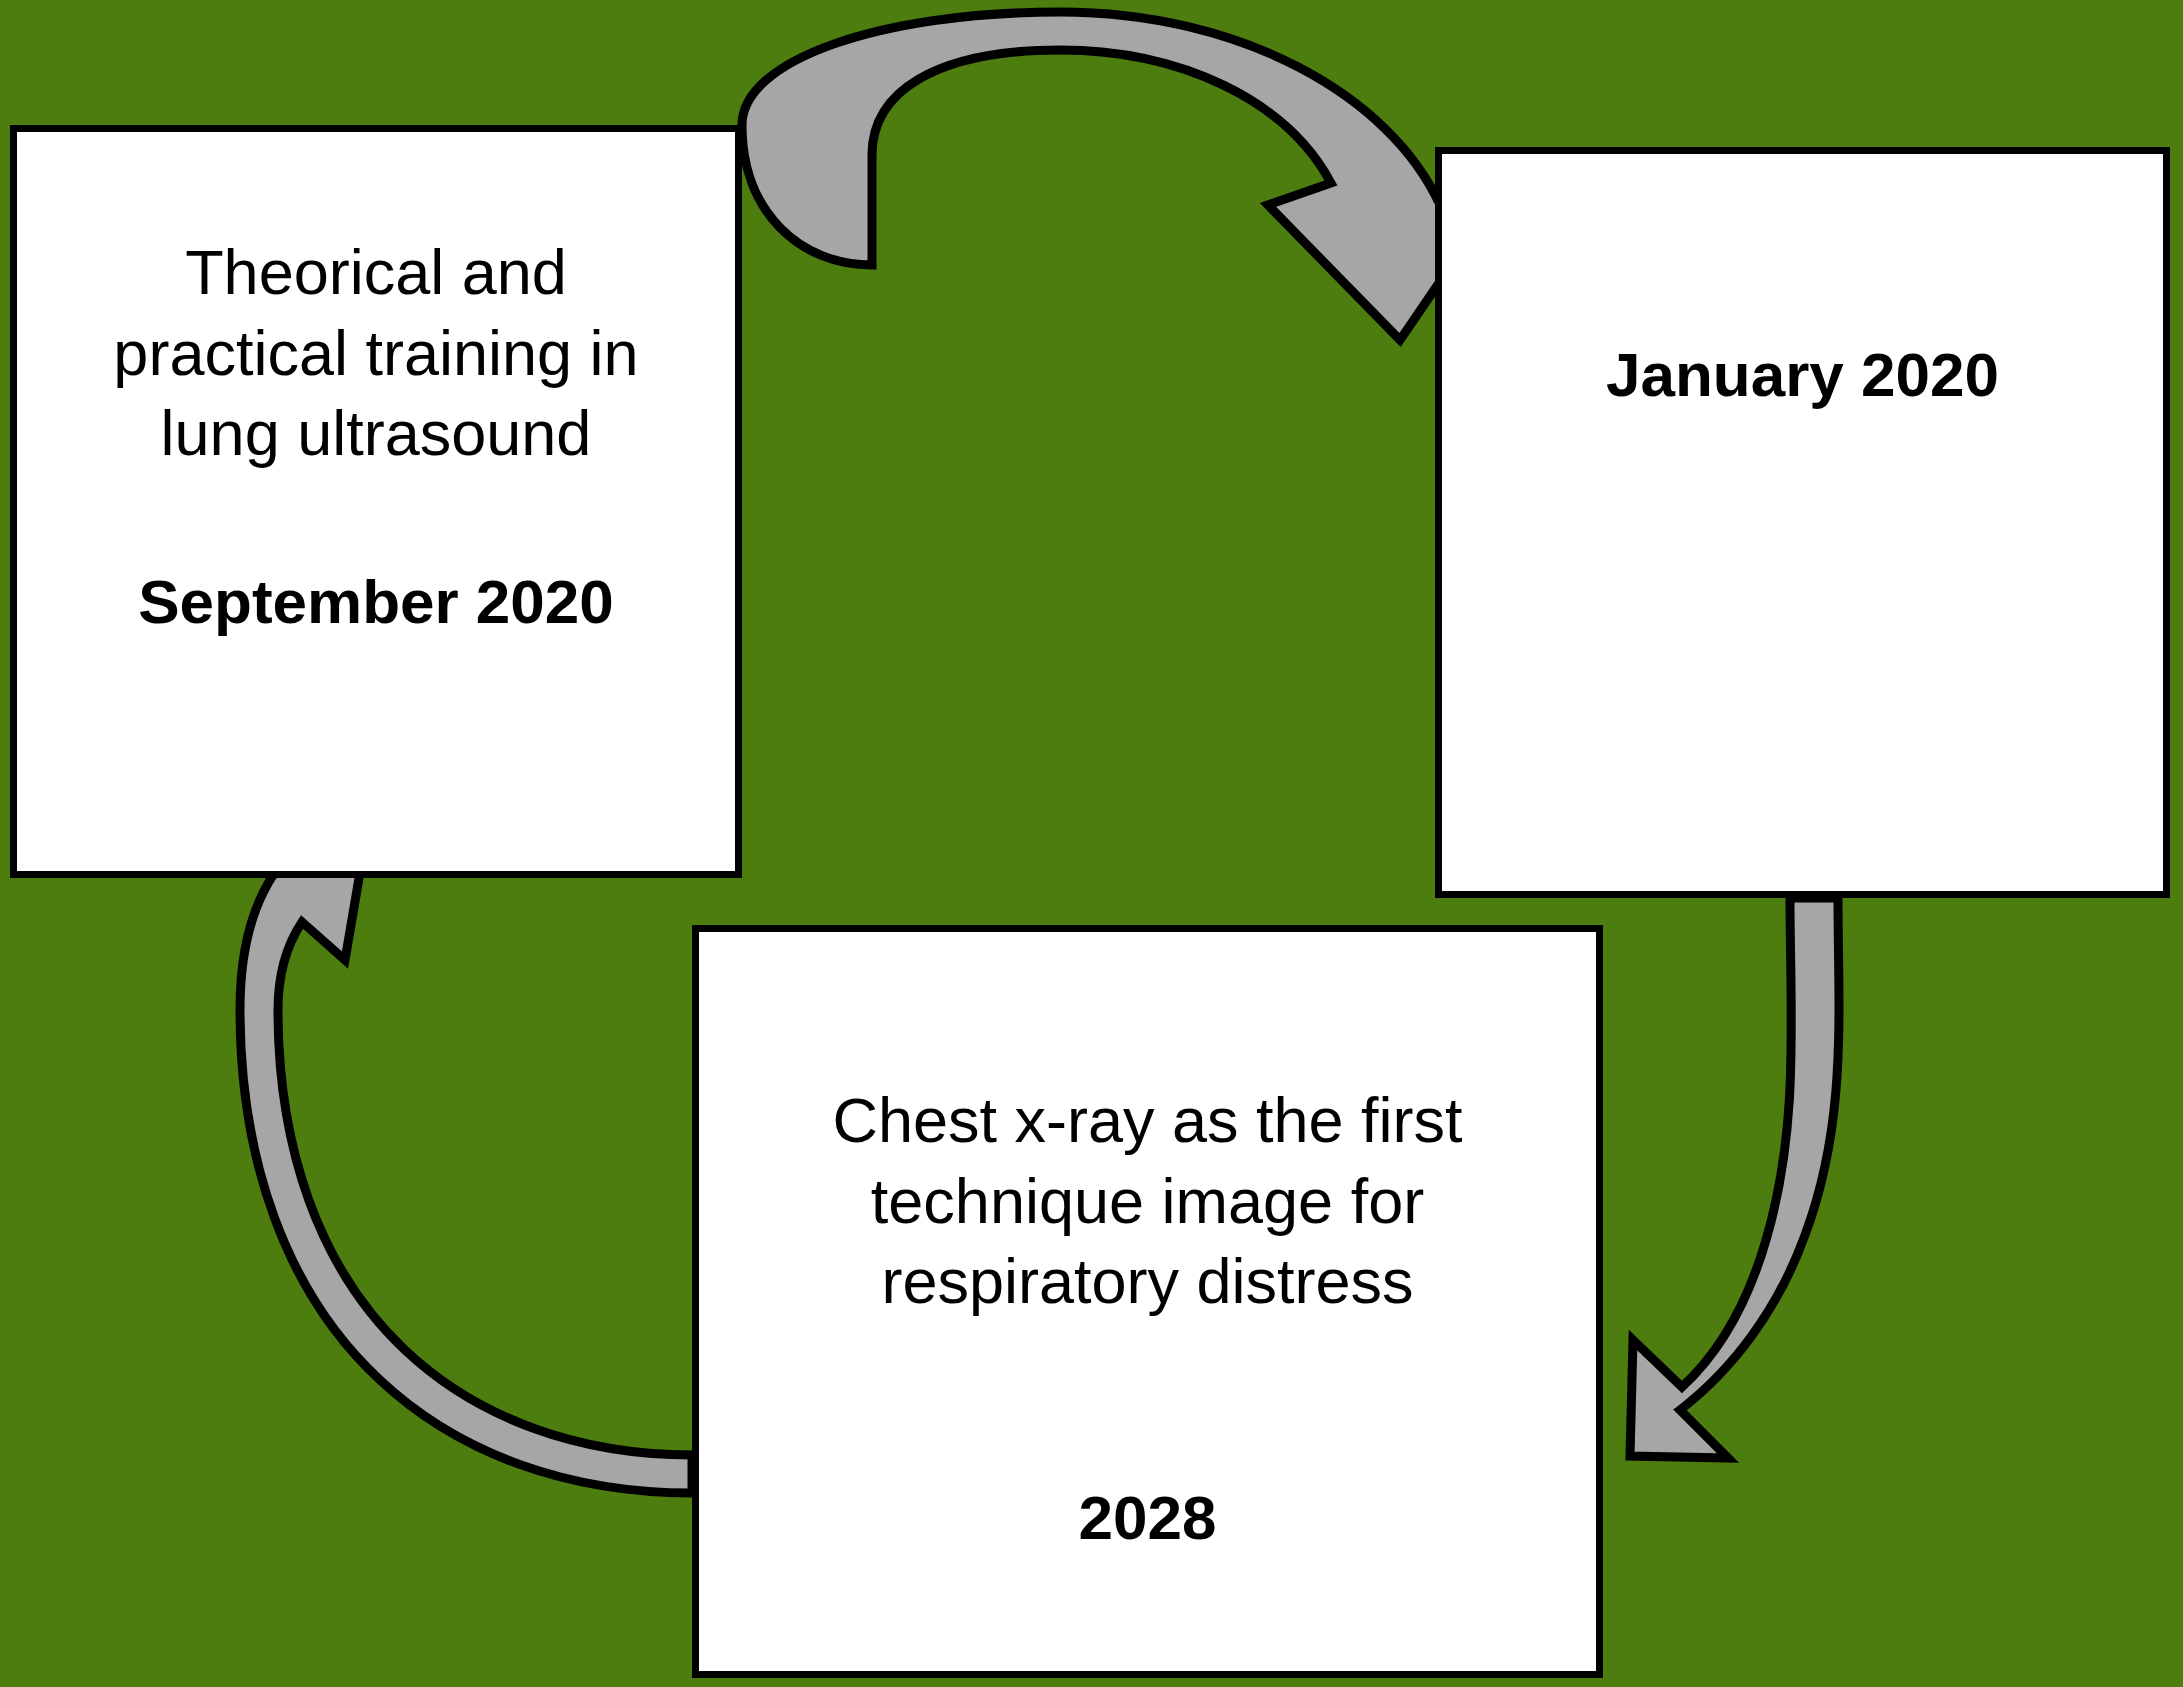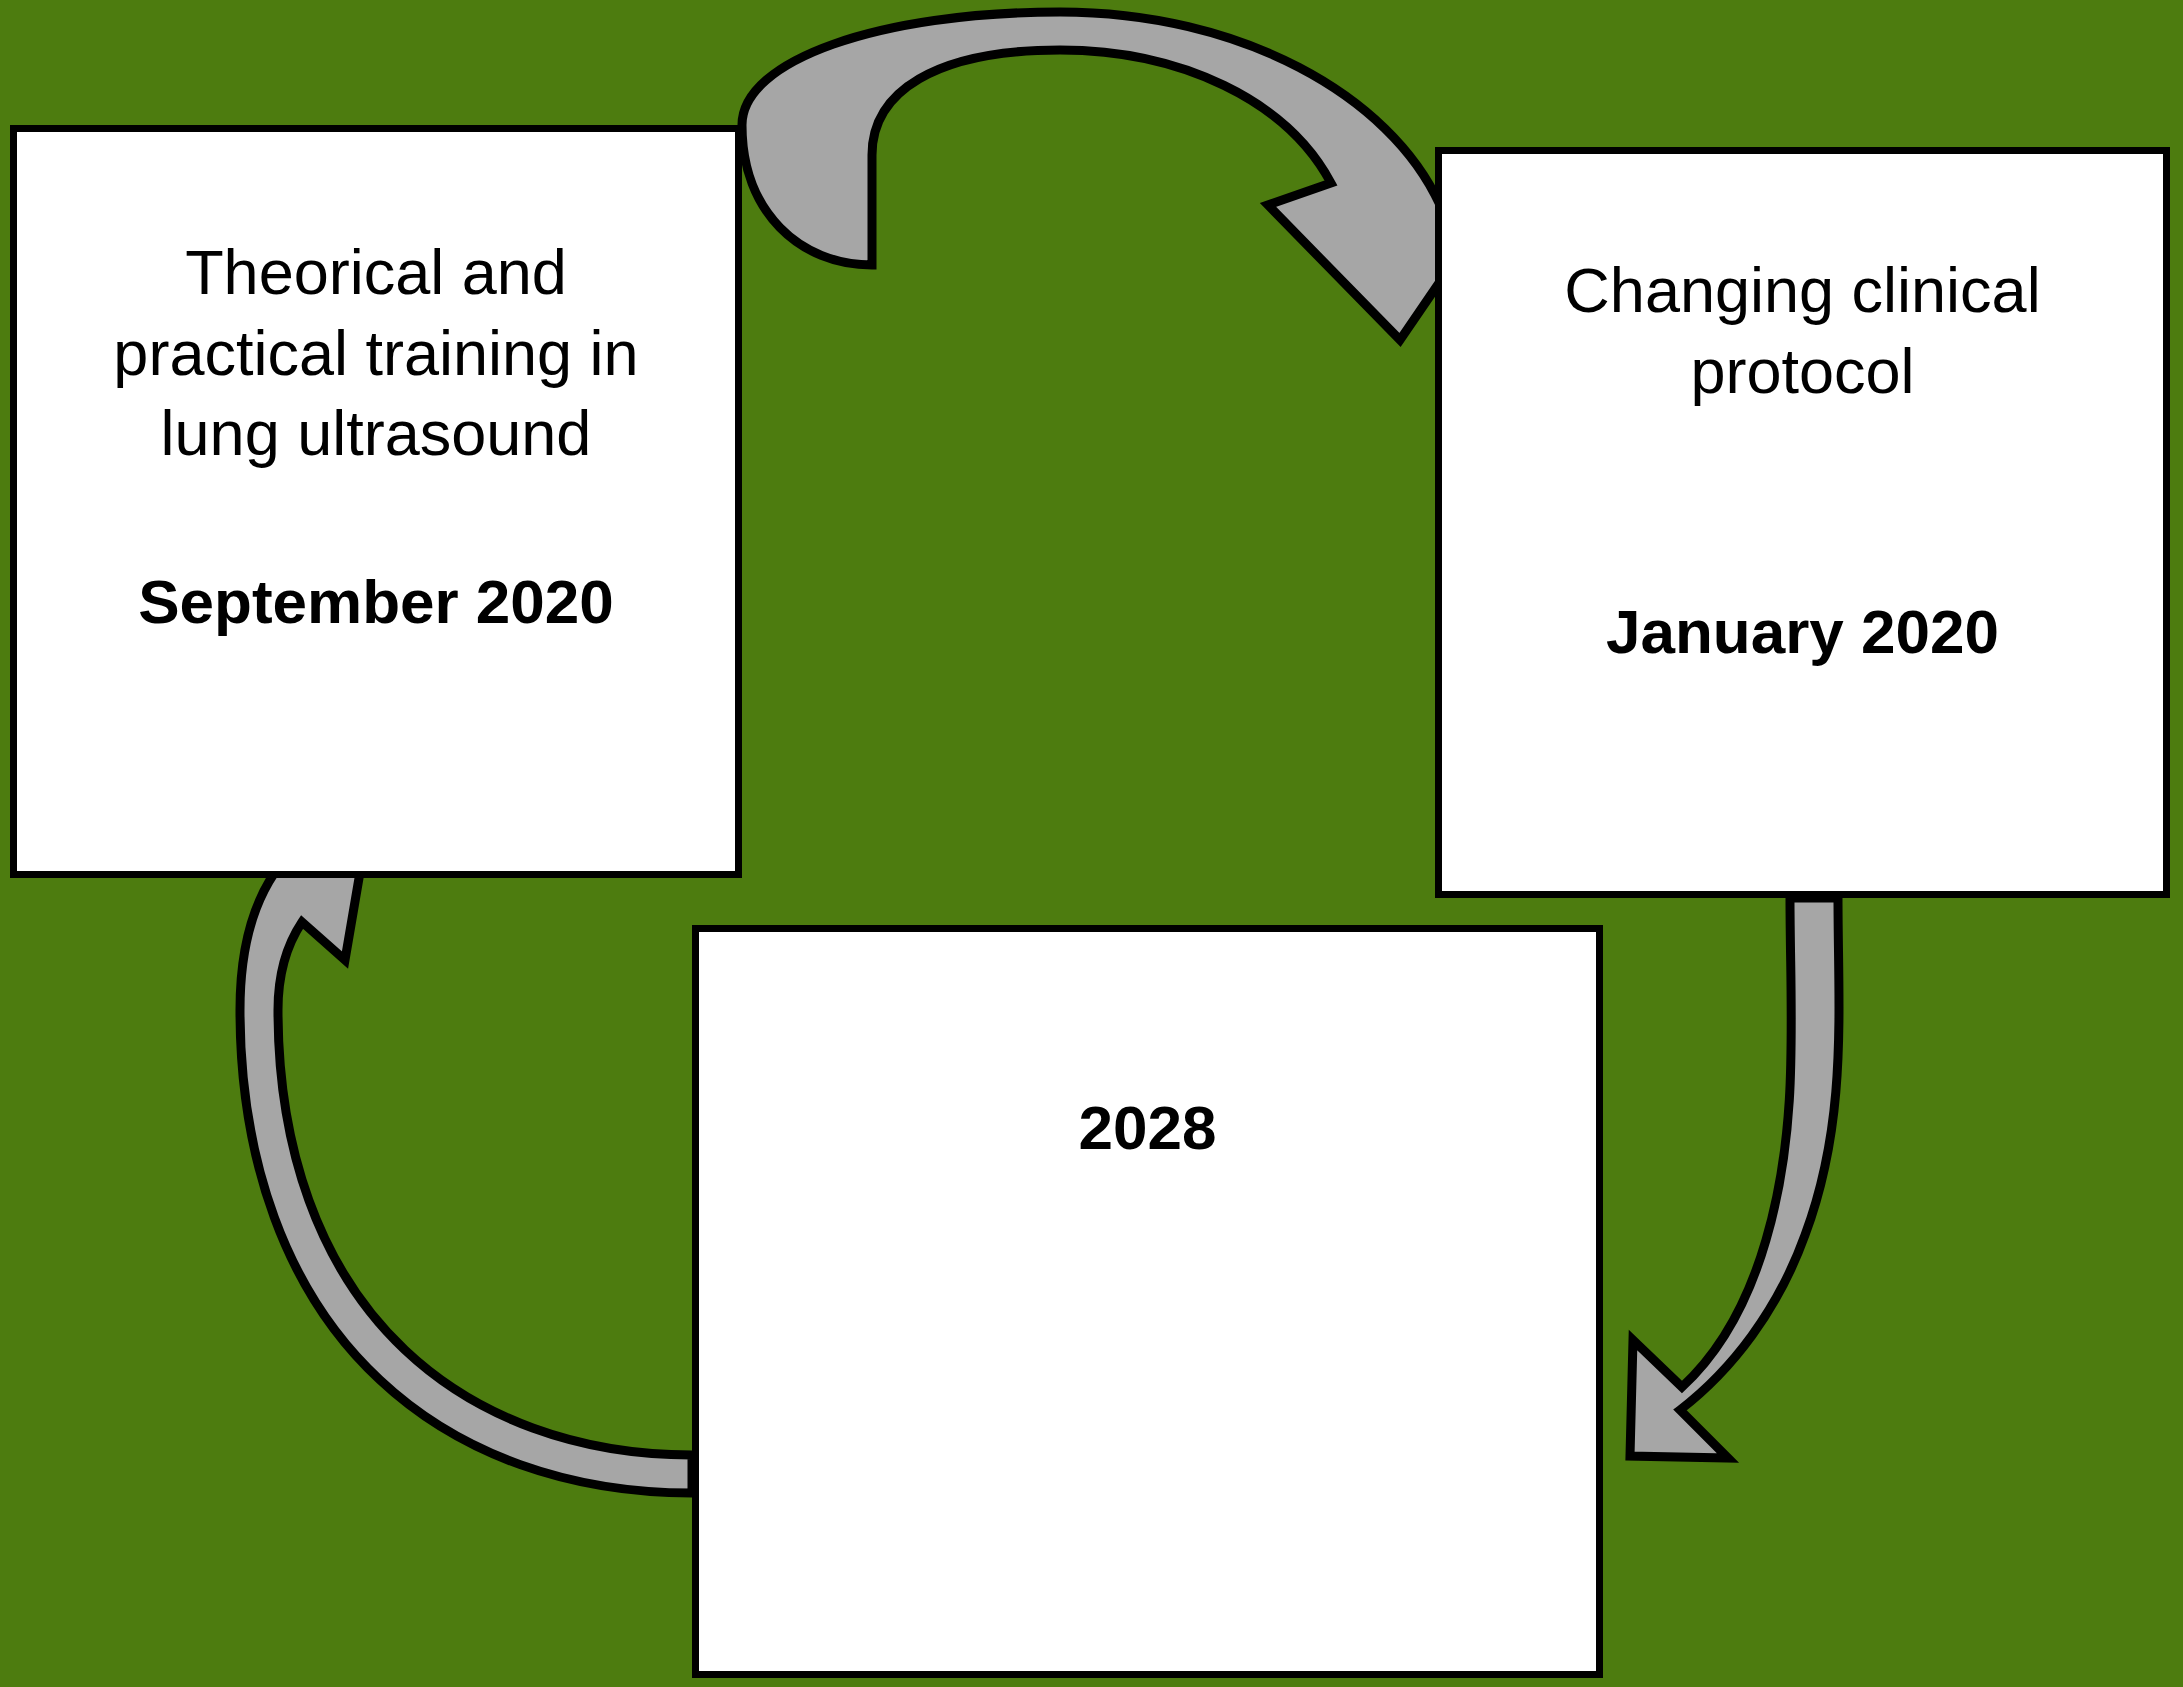--- a/index.html
+++ b/index.html
@@ -149,22 +149,23 @@
   </svg>
 
   <div class="node-box" id="box-training">
     <div class="node-title">Theorical and
 practical training in
 lung ultrasound</div>
     <div class="node-date">September 2020</div>
   </div>
 
   <div class="node-box" id="box-protocol">
-    <div class="node-title">Changing clinical
-protocol</div>
     <div class="node-date">January 2020</div>
   </div>
 
   <div class="node-box" id="box-xray">
+    <div class="node-title">Chest x-ray as the first
+technique image for
+respiratory distress</div>
     <div class="node-date">2028</div>
   </div>
 
 </div>
 
 </body></html>

